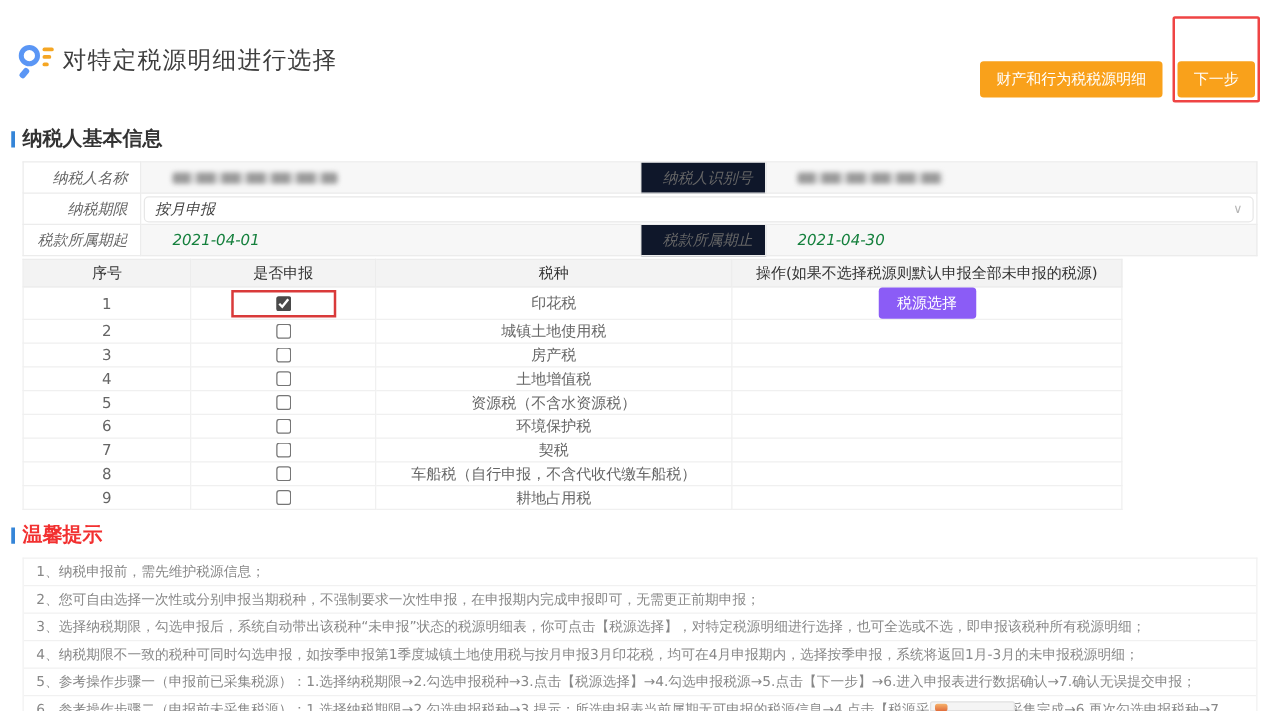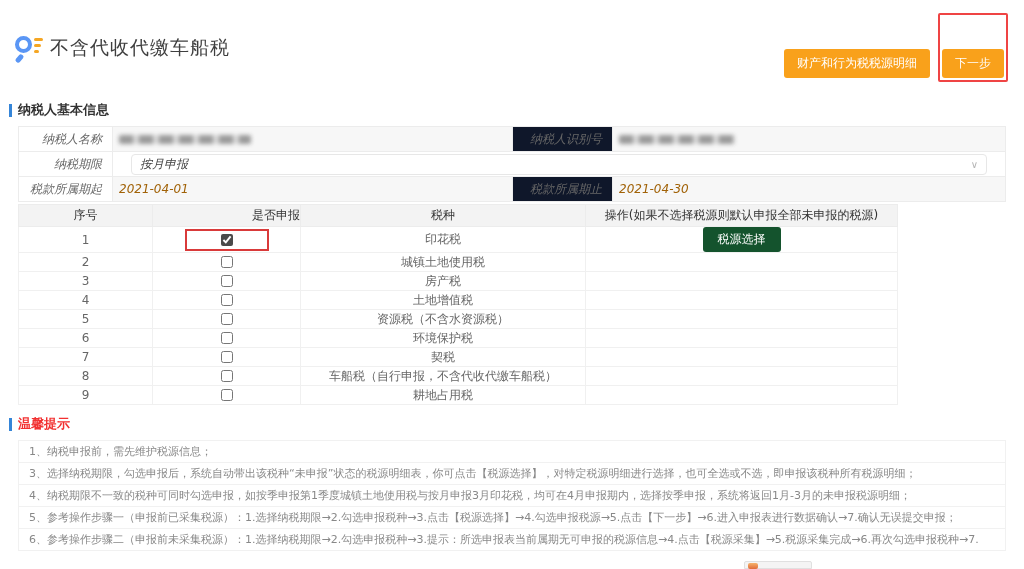--- a/index.html
+++ b/index.html
@@ -21,51 +21,51 @@
   .logo .l3 { top:17px; width:5px; }
   .page-title { font-size:19px; font-weight:500; color:#3f3f3f; letter-spacing:1px; }
   .topbar-spacer { flex:1; }
   .btn-orange { background:#f9a11b; color:#fff; border:none; font-size:12px;
     padding:6px 13px; border-radius:3px; cursor:pointer; white-space:nowrap;
     font-family:inherit;margin-top:32px; }
   .annot { border:2px solid #ef4444; padding:2px; border-radius:2px; margin-left:8px; display:inline-block; }
 
   
   .section { margin:0 18px; }
-  .sec-title { display:flex; align-items:center; font-size:13px; font-weight:bold;
+  .sec-title { display:flex; align-items:center; font-size:16px; font-weight:bold;
     color:#333; margin:10px 0 7px 0; }
   .sec-title .bar { width:3px; height:13px; background:#3585d8; margin-right:6px;
     margin-left:-9px; flex:none; }
   .sec-title.red { color:#f23030; }
 
   
   table.info { width:988px; border-collapse:collapse; table-layout:fixed;font-style:italic; }
   table.info td { border:1px solid #ececec; height:25px; font-size:12px; }
   td.lbl { width:94px; text-align:right; color:#666; padding-right:10px; background:#fff; }
   td.lbl2 { width:100px; text-align:right; color:#666; padding-right:10px; background:#0f172a; }
-  td.val { color:#a16207; padding-left:6px; background:#f7f7f7; }
-  td.valw { padding:0 18px; background:#fff; }
+  td.val { color:#15803d; padding-left:25px; background:#f7f7f7; }
+  td.valw { padding:0 2px; background:#fff; }
   .blurblock { display:inline-block; height:9px; border-radius:2px; filter:blur(2px);
     background:repeating-linear-gradient(90deg,#9a9a9a 0 14px,#d8d8d8 14px 20px); vertical-align:middle; }
   .fake-select { display:flex; align-items:center; height:21px; border:1px solid #e7e7e7;
     border-radius:4px; background:#fff; padding:0 8px; color:#444; font-size:12px; cursor:pointer; }
   .fake-select .chev { margin-left:auto; color:#b5b5b5; font-size:10px; }
 
   
   table.decl { width:880px; border-collapse:collapse; table-layout:fixed; margin-top:2px; }
   table.decl th { background:#f3f3f3; border:1px solid #ececec; font-weight:normal;
     font-size:12px; color:#333; height:22px; }
   table.decl td { border:1px solid #f0f0f0; font-size:12px; color:#666;
     text-align:center; height:19px; padding:0; }
-  th.c-no { width:134px; } th.c-check { width:148px;text-align:right; } th.c-tax { width:285px; }
+  th.c-no { width:134px; } th.c-check { width:148px; } th.c-tax { width:285px; }
   .chkwrap { display:flex; align-items:center; justify-content:center; }
   input[type=checkbox] { width:12px; height:12px; accent-color:#4a4a4a; }
   .chk-annot { display:flex; align-items:center; justify-content:center;
     border:2px solid #d93a3a; width:84px; height:22px; margin:0 auto; }
-  .btn-blue { background:#14532d; color:#fff; border:none; font-size:12px;
+  .btn-blue { background:#8b5cf6; color:#fff; border:none; font-size:12px;
     padding:4px 15px; border-radius:3px; cursor:pointer; font-family:inherit; }
 
   
   .tips-box { width:988px; border:1px solid #f1f1f1; border-bottom:none; margin-top:2px; }
   .tip { font-size:11px; color:#888; padding:4px 10px; border-bottom:1px solid #f1f1f1;
     line-height:13px; white-space:nowrap; overflow:hidden; }
 
   
   .partial-pop { position:absolute; left:744px; top:561px; width:68px; height:8px;
     background:#f4f4f4; border:1px solid #e0e0e0; border-radius:2px 2px 0 0; display:flex; }
@@ -76,21 +76,21 @@
 <body>
 
 <div class="topbar">
   <div class="logo">
     <div class="lens"></div>
       <div class="handle"></div>
     <div class="l1"></div>
       <div class="l2"></div>
       <div class="l3"></div>
   </div>
-  <div class="page-title">不含代收代缴车船税</div>
+  <div class="page-title">对特定税源明细进行选择</div>
   <div class="topbar-spacer"></div>
   <button class="btn-orange">财产和行为税税源明细</button>
   <span class="annot">
     <button class="btn-orange">下一步</button>
   </span>
 </div>
 
 <div class="section">
   <div class="sec-title">
     <span class="bar"></span>
@@ -226,20 +226,21 @@
     </table>
 </div>
 
 <div class="section">
   <div class="sec-title red">
     <span class="bar"></span>
     <span>温馨提示</span>
   </div>
   <div class="tips-box">
     <div class="tip">1、纳税申报前，需先维护税源信息；</div>
+    <div class="tip">2、您可自由选择一次性或分别申报当期税种，不强制要求一次性申报，在申报期内完成申报即可，无需更正前期申报；</div>
     <div class="tip">3、选择纳税期限，勾选申报后，系统自动带出该税种“未申报”状态的税源明细表，你可点击【税源选择】，对特定税源明细进行选择，也可全选或不选，即申报该税种所有税源明细；</div>
     <div class="tip">4、纳税期限不一致的税种可同时勾选申报，如按季申报第1季度城镇土地使用税与按月申报3月印花税，均可在4月申报期内，选择按季申报，系统将返回1月-3月的未申报税源明细；</div>
     <div class="tip">5、参考操作步骤一（申报前已采集税源）：1.选择纳税期限→2.勾选申报税种→3.点击【税源选择】→4.勾选申报税源→5.点击【下一步】→6.进入申报表进行数据确认→7.确认无误提交申报；</div>
     <div class="tip">6、参考操作步骤二（申报前未采集税源）：1.选择纳税期限→2.勾选申报税种→3.提示：所选申报表当前属期无可申报的税源信息→4.点击【税源采集】→5.税源采集完成→6.再次勾选申报税种→7.</div>
 
   </div>
 </div>
 
 <div class="partial-pop">
   <div class="flame"></div>

